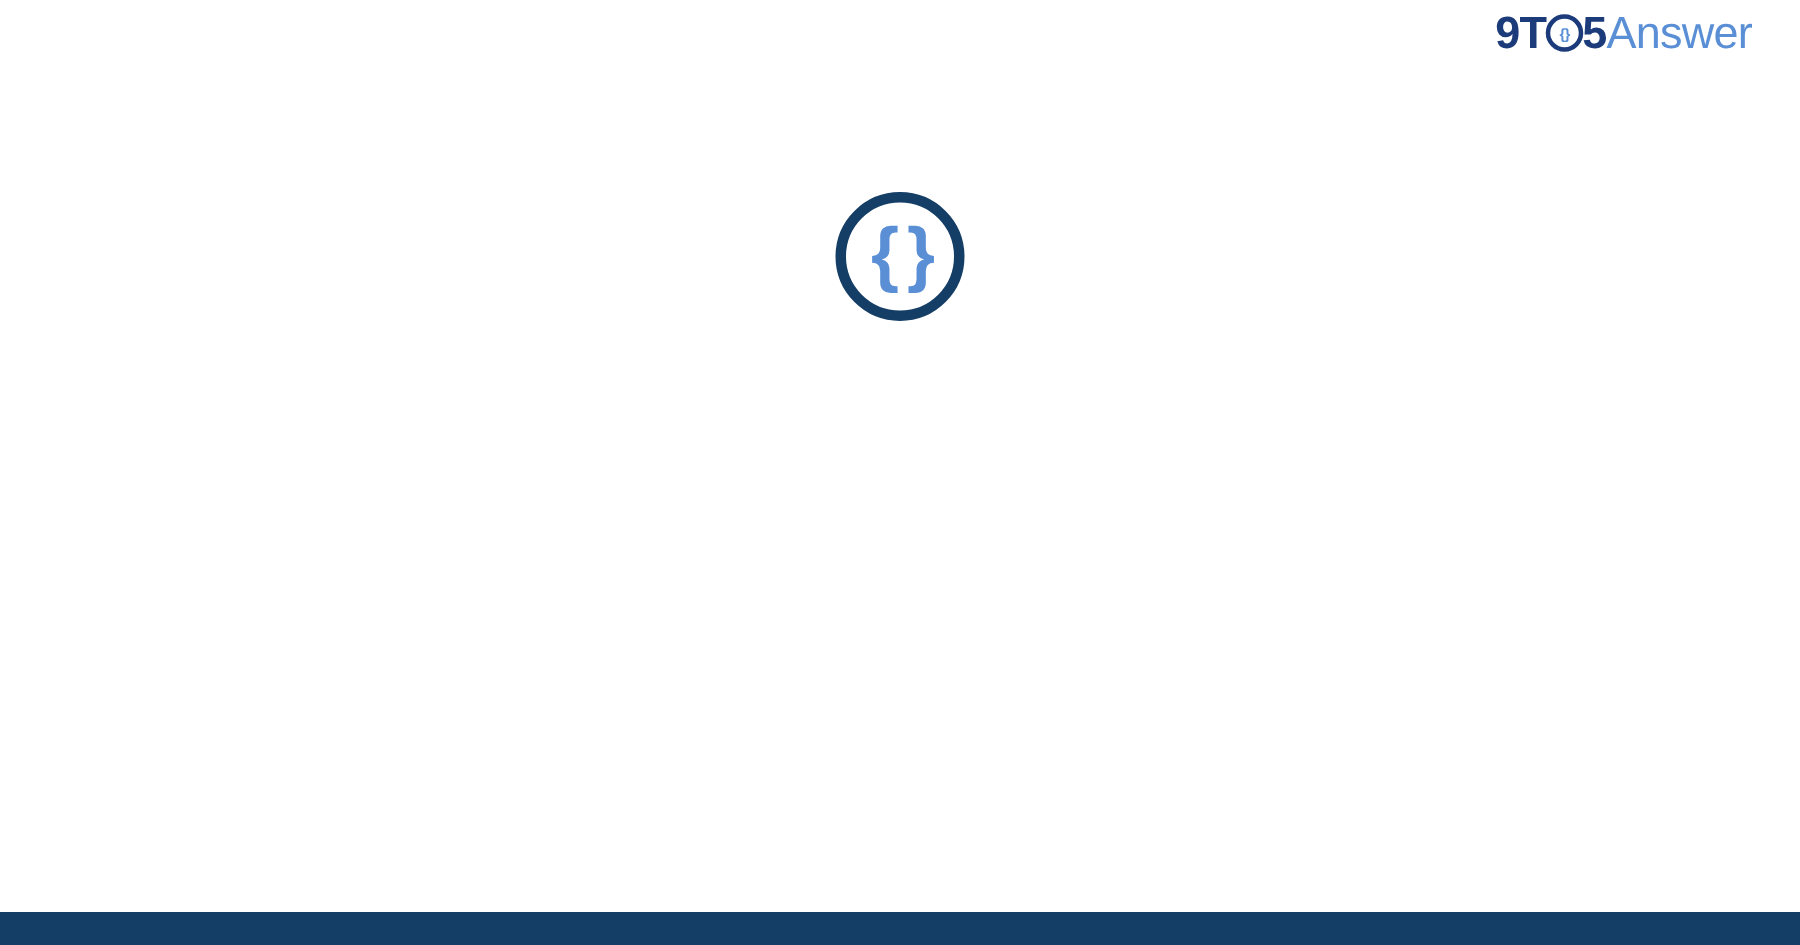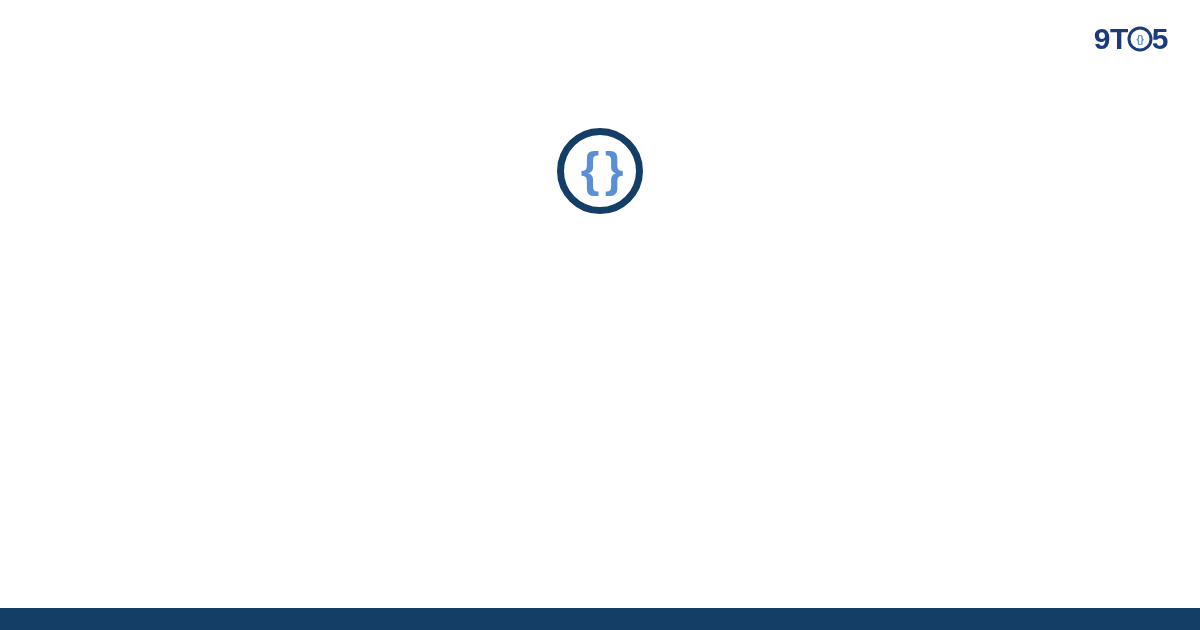--- a/index.html
+++ b/index.html
@@ -10,21 +10,21 @@
     html, body {
       width: 1200px;
       height: 630px;
       font-family: Arial, Helvetica, sans-serif;
       background: #ffffff;
       overflow: hidden;
       position: relative;
     }
     .logo-wrap {
       position: absolute;
-      top: 22px;
+      top: 6px;
       right: 32px;
       display: flex;
       align-items: baseline;
       font-size: 30px;
       font-weight: 500;
       letter-spacing: -0.5px;
     }
     .logo-part {
       display: inline-block;
     }
@@ -89,20 +89,21 @@
 
 <div class="logo-wrap">
   <span class="logo-part logo-9t">9T</span>
   <span class="logo-o-wrap">
     <svg width="26" height="26" viewBox="0 0 26 26">
       <circle cx="13" cy="13" r="11" fill="none" stroke="#1b3b7a" stroke-width="3"></circle>
       <text x="13" y="17" text-anchor="middle" font-size="10" font-weight="700" fill="#5a8fd6" font-family="Arial">{}</text>
     </svg>
   </span>
   <span class="logo-part logo-5">5</span>
+  <span class="logo-part logo-answer">Answer</span>
 </div>
 
 <div class="center">
   <div class="icon-circle">
     <span class="braces">{ }</span>
   </div>
 </div>
 
 <div class="footer-bar"></div>
 

